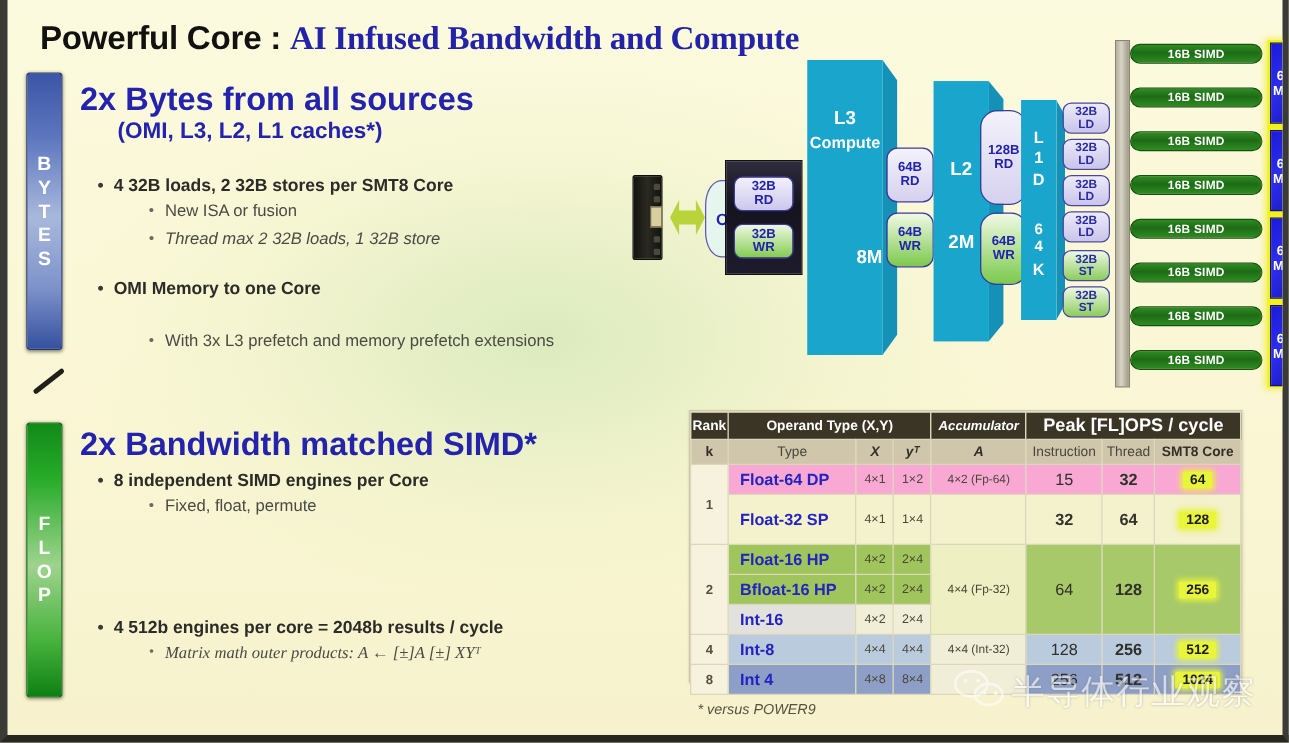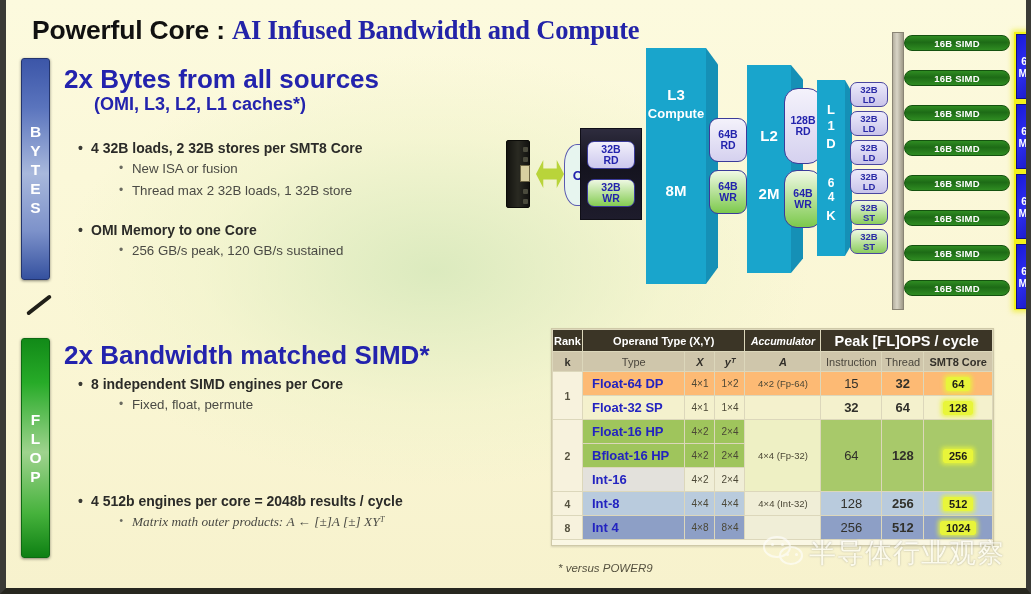--- a/index.html
+++ b/index.html
@@ -141,21 +141,21 @@
   .rank { background:#f7f2dd; color:#55513f; font-weight:bold; font-size:10.5px; width:30px;}
   .typ { font-weight:bold; font-size:13px; color:#2323c0; text-align:left; padding-left:9px;
          white-space:nowrap; }
   .xy { font-size:10px; color:#4b4736; width:30px; }
   .acc { font-size:9.5px; color:#4b4736; width:76px; }
   .num { font-size:13px; font-weight:bold; color:#31302a; }
   .num.reg { font-weight:normal; }
   .hl { font-weight:bold; color:#1d1d18; }
   .hl span { background:#e8f53a; padding:1px 6px; border-radius:2px;
              box-shadow:0 0 4px 2px rgba(232,245,58,.85); }
-  .r-cream { background:#fdba74; }
+  .r-cream { background:#f9a8d4; }
   .r-cream2{ background:#f4f1cd; }
   .r-green { background:#9fc55c; }
   .r-green-pale{ background:#eef0c4; }
   .r-green-mid{ background:#a8c96a; }
   .r-gray  { background:#e3e1dc; }
   .r-blue  { background:#b9cbdd; }
   .r-blue2 { background:#8d9fc6; }
   .r-pale  { background:#f0eed7; }
 
   
@@ -198,23 +198,23 @@
     <span>L</span>
     <span>O</span>
     <span>P</span>
   </div>
 
   <div class="head1 h-blue" style="left:58px; top:64px;">2x Bytes from all sources</div>
   <div class="sub1" style="left:88px; top:94px;">(OMI, L3, L2, L1 caches*)</div>
 
   <div class="b1 bullet" style="left:85px; top:140px;">4 32B loads, 2 32B stores per SMT8 Core</div>
   <div class="b2 bullet2" style="left:126px; top:161px;">New ISA or fusion</div>
-  <div class="b2 bullet2" style="left:126px; top:183px;">Thread max 2 32B loads, 1 32B store</div>
+  <div class="b2 bullet2" style="left:126px; top:183px;font-style:italic;">Thread max 2 32B loads, 1 32B store</div>
   <div class="b1 bullet" style="left:85px; top:222px;">OMI Memory to one Core</div>
-  <div class="b2 bullet2" style="left:126px; top:243px;">256 GB/s peak, 120 GB/s sustained</div>
+  <div class="b2 bullet2" style="left:126px; top:265px;">With 3x L3 prefetch and memory prefetch extensions</div>
 
   <div class="head1 h-blue" style="left:58px; top:340px;">2x Bandwidth matched SIMD*</div>
   <div class="b1 bullet" style="left:85px; top:376px;">8 independent SIMD engines per Core</div>
   <div class="b2 bullet2" style="left:126px; top:397px;">Fixed, float, permute</div>
 
   <div class="b1 bullet" style="left:85px; top:493px;">4 512b engines per core = 2048b results / cycle</div>
   <div class="b2 bullet2 math" style="left:126px; top:514px;">Matrix math outer products: A ← [±]A [±] XYᵀ</div>
 
   <div id="diagram">
 
@@ -239,21 +239,21 @@
         <span>32B</span>
         <span>WR</span>
       </div>
     </div>
 
     <div class="slab" id="l3">
       <div class="face"></div>
           <div class="bevel"></div>
       <div class="slabtxt" style="top:38px; font-size:15px;">L3</div>
       <div class="slabtxt" style="top:58px; font-size:13px;">Compute</div>
-      <div class="slabtxt" style="top:134px; font-size:15px;">8M</div>
+      <div class="slabtxt" style="top:149px; font-size:15px;text-align:right;">8M</div>
     </div>
     <div class="rdwr rd" style="left:211px; top:100px; height:44px;">
       <span>64B</span>
       <span>RD</span>
     </div>
     <div class="rdwr wr" style="left:211px; top:152px; height:44px;">
       <span>64B</span>
       <span>WR</span>
     </div>
 
@@ -362,21 +362,21 @@
         <td class="rank" rowspan="2">1</td>
         <td class="typ r-cream">Float-64 DP</td>
         <td class="xy r-cream">4×1</td>
         <td class="xy r-cream">1×2</td>
         <td class="acc r-cream">4×2 (Fp-64)</td>
         <td class="num reg r-cream">15</td>
         <td class="num r-cream">32</td>
         <td class="hl r-cream"><span>64</span></td>
       </tr>
 
-      <tr style="height:24px">
+      <tr style="height:40px">
         <td class="typ r-cream2">Float-32 SP</td>
         <td class="xy r-cream2">4×1</td>
         <td class="xy r-cream2">1×4</td>
         <td class="acc r-cream2"></td>
         <td class="num r-cream2">32</td>
         <td class="num r-cream2">64</td>
         <td class="hl r-cream2"><span>128</span></td>
       </tr>
 
       <tr style="height:24px">

